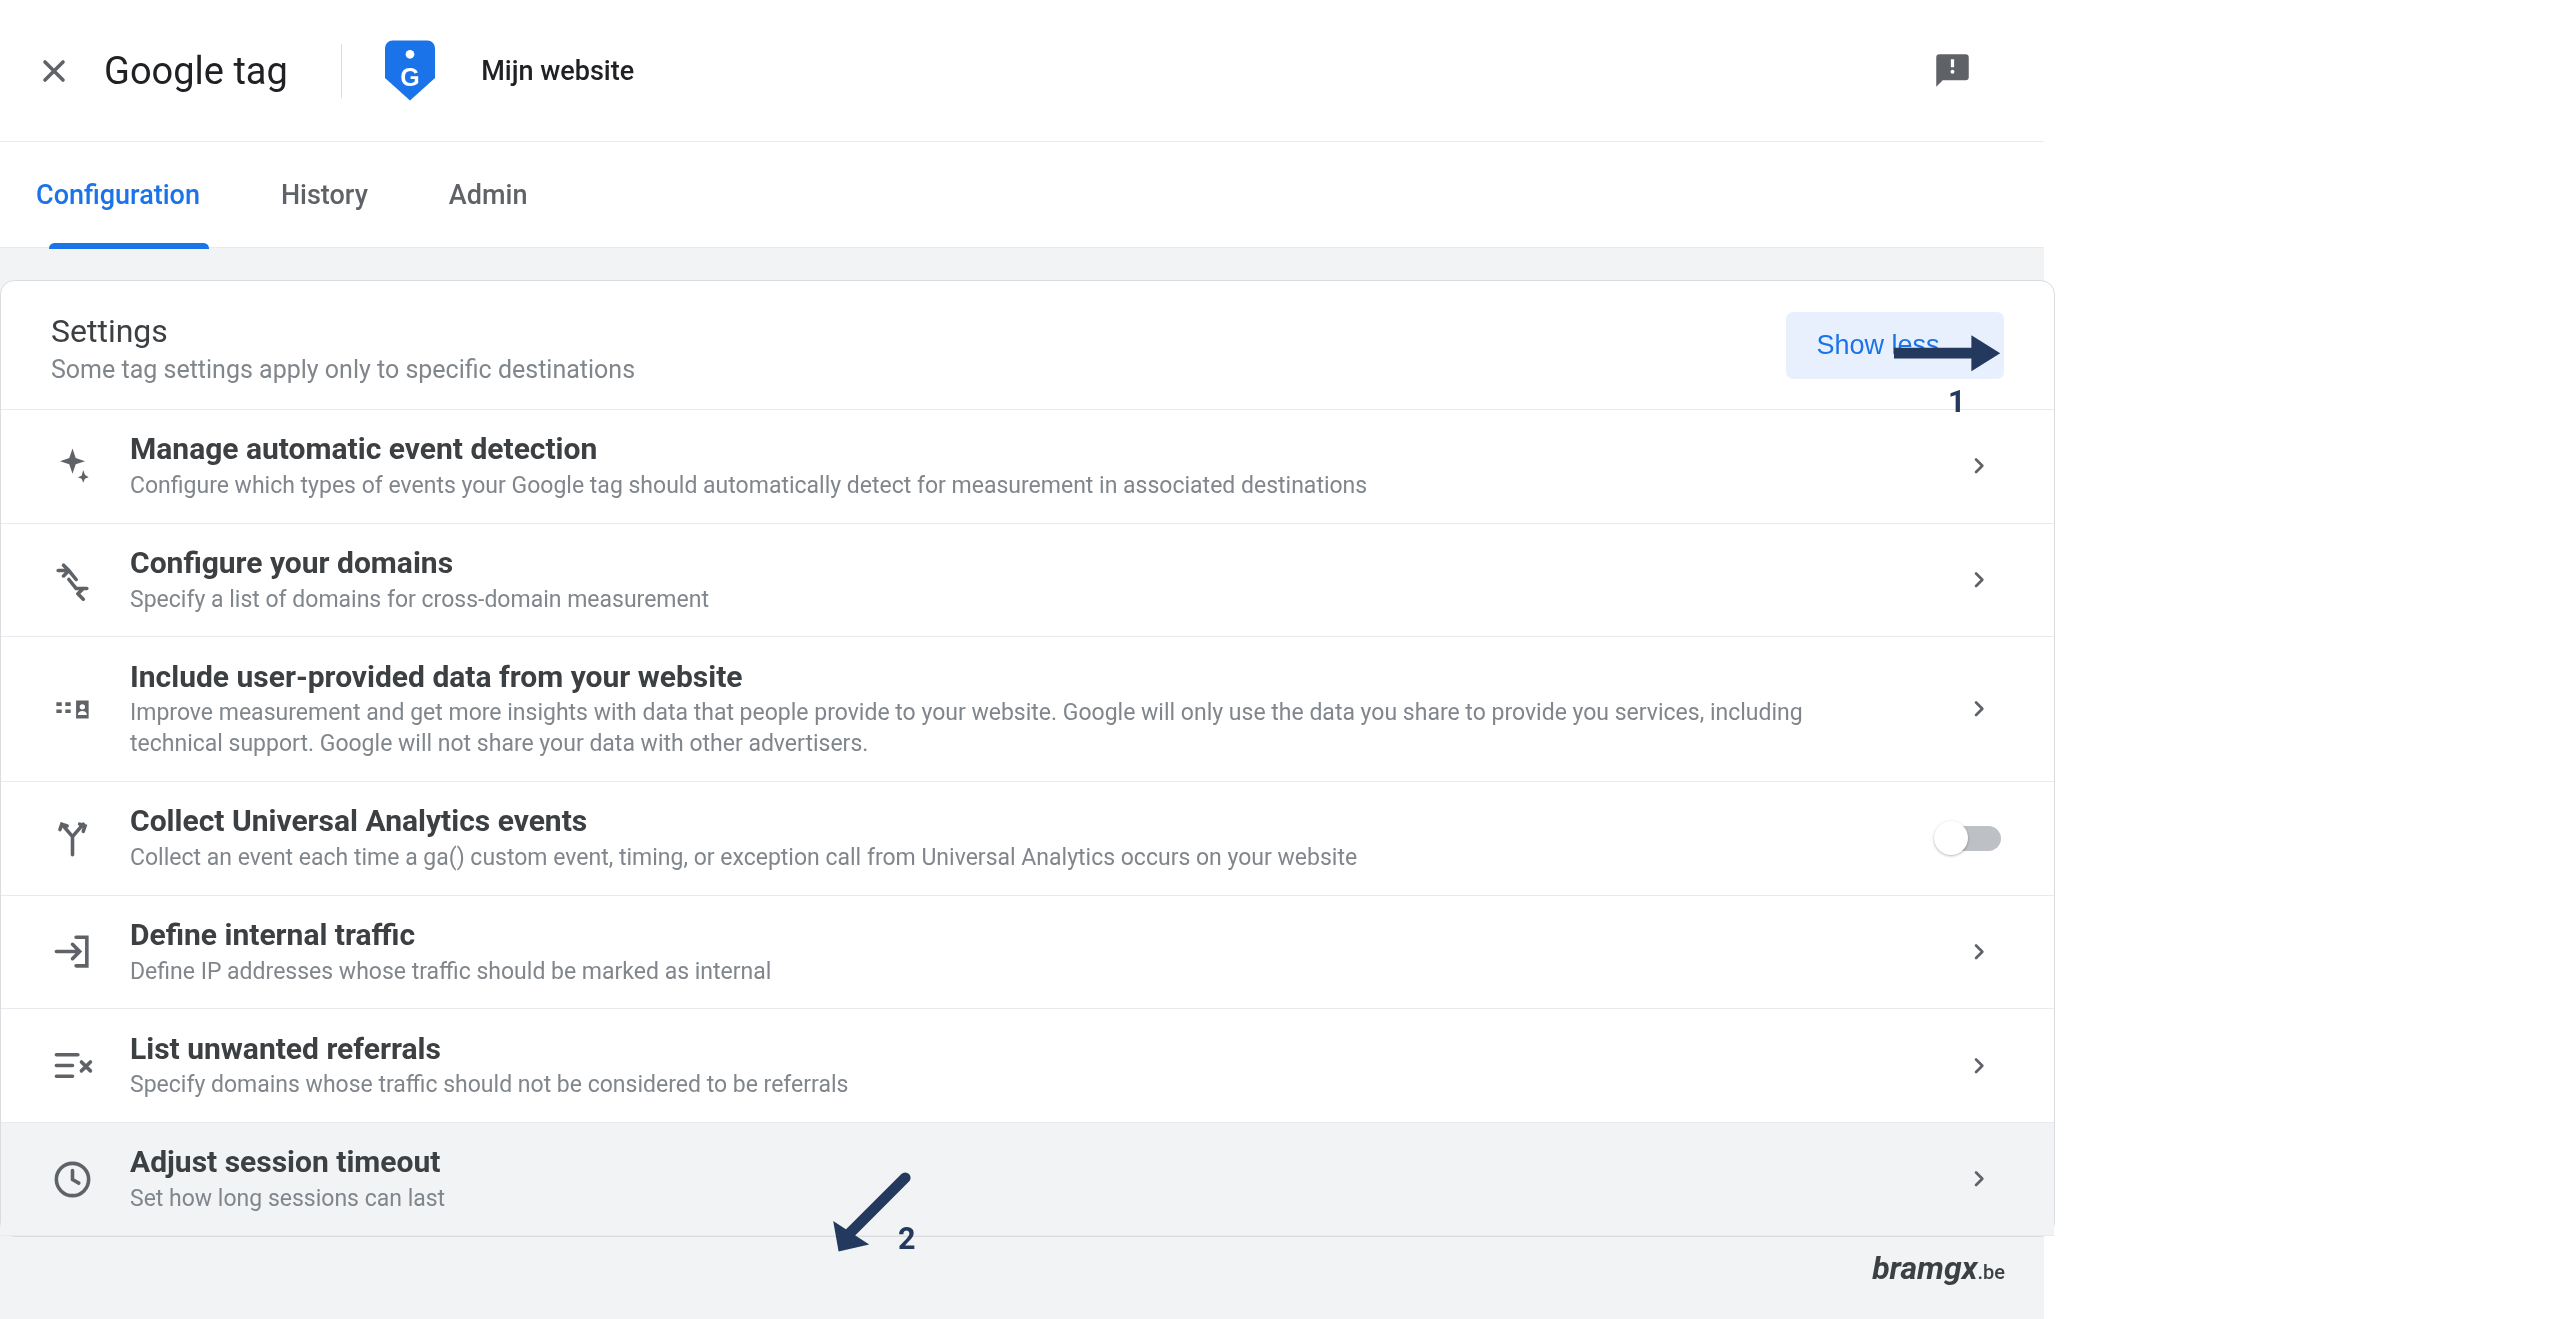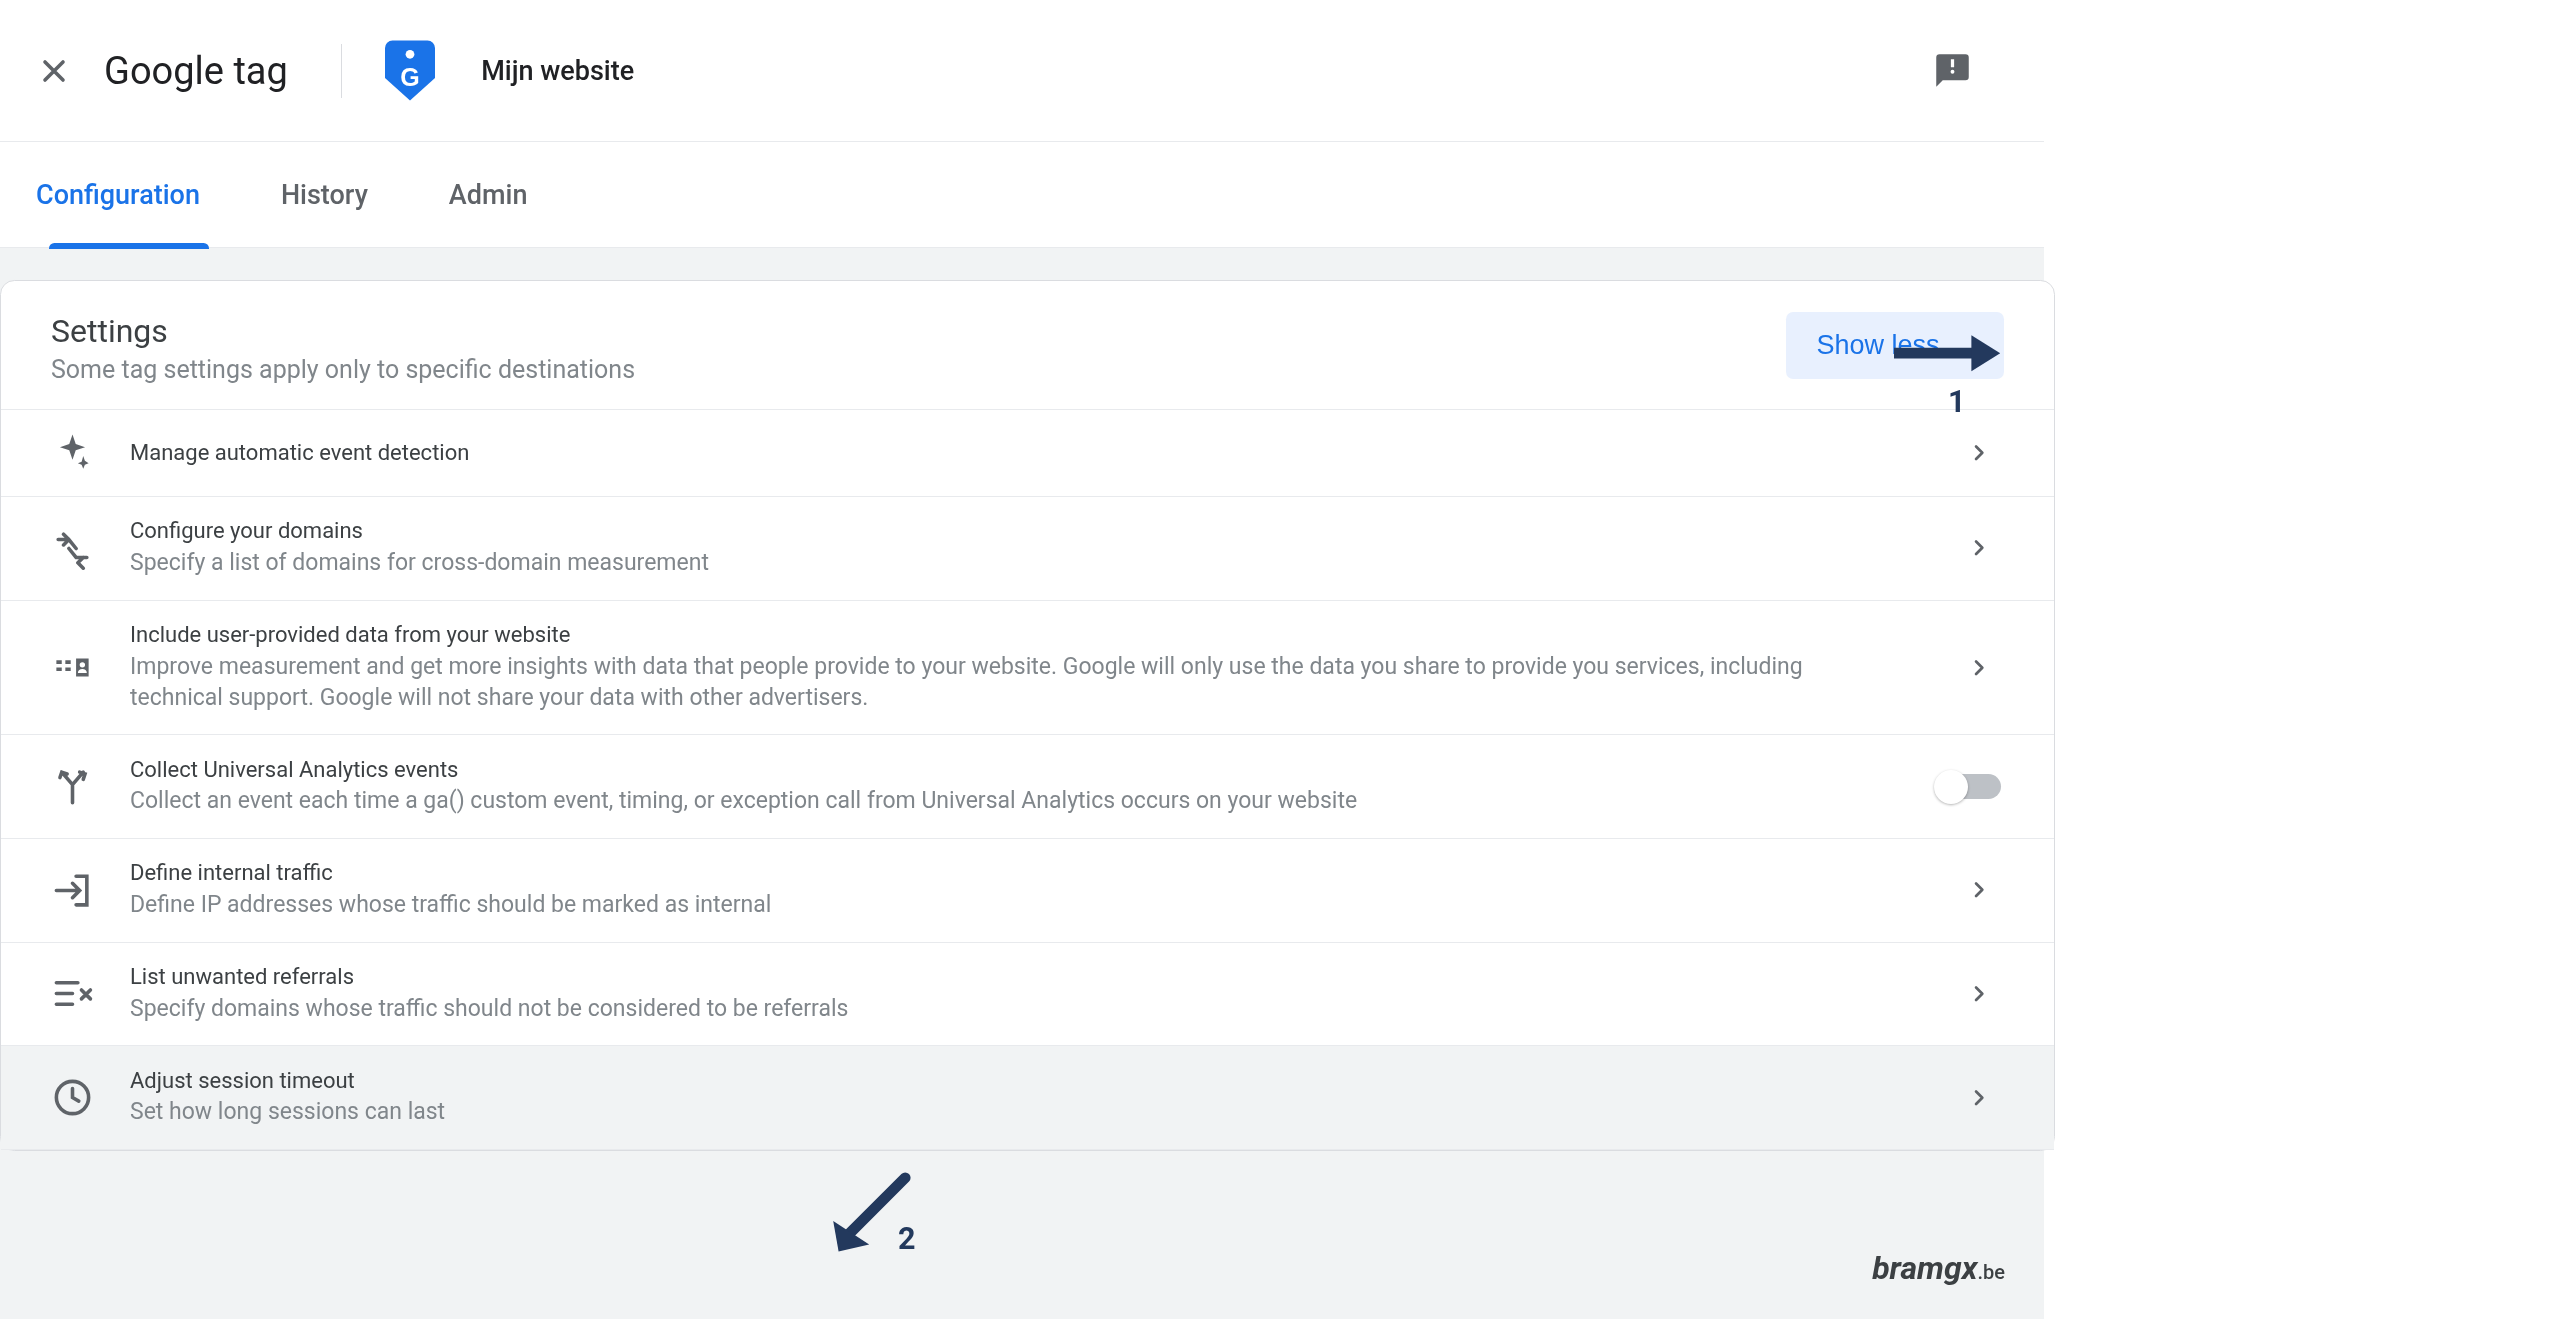--- a/index.html
+++ b/index.html
@@ -70,21 +70,21 @@
 
   .rows { border-top: 0.9px solid #e8eaed; }
   .row {
     display: flex; align-items: center; padding: 21.5px 50px;
     border-bottom: 0.9px solid #e8eaed; gap: 36px; cursor: pointer;
   }
   .row.highlight { background: #f1f3f4; }
   .row-icon { width: 43px; height: 43px; color: #5f6368; display:flex; align-items:center; justify-content:center; flex-shrink:0; }
   .row-icon svg { width: 100%; height: 100%; }
   .row-text { flex: 1; }
-  .row-title { font-size: 22px; font-weight: 400; color: #3c4043; }
+  .row-title { font-size: 30px; font-weight: 700; color: #3c4043; }
   .row-desc { font-size: 23px; color: #80868b; margin-top: 3.6px; line-height: 1.35; max-width: 1687px; }
   .row-action { width: 50px; display: flex; align-items: center; justify-content: center; color: #5f6368; }
   .chev-right { width: 21.5px; height: 21.5px; }
   .toggle {
     width: 65px; height: 25px; background: #bdc1c6; border-radius: 18px; position: relative;
   }
   .toggle .knob {
     width: 34px; height: 34px; background: #fff; border-radius: 50%; position: absolute;
     left: -1.8px; top: -4.5px; box-shadow: 0 0.9px 2.7px rgba(0,0,0,.3);
   }
@@ -157,20 +157,21 @@
 
       <div class="rows" id="rows-container">
           <div class="row">
             <div class="row-icon">
               <svg viewBox="0 0 24 24">
                 <path fill="currentColor" d="m12 2 1.8 5.2L19 9l-5.2 1.8L12 16l-1.8-5.2L5 9l5.2-1.8L12 2Zm6 12 .9 2.6L21 18l-2.1.9L18 21l-.9-2.1L15 18l2.1-.9L18 14Z"></path>
               </svg>
             </div>
             <div class="row-text">
               <div class="row-title">Manage automatic event detection</div>
+              <div class="row-desc">Configure which types of events your Google tag should automatically detect for measurement in associated destinations</div>
             </div>
             <div class="row-action">
               <svg class="chev-right" viewBox="0 0 24 24">
                 <path d="m9 5 7 7-7 7" stroke="currentColor" stroke-width="3" fill="none" stroke-linecap="round" stroke-linejoin="round"></path>
               </svg>
             </div>
           </div>
           <div class="row">
             <div class="row-icon">
               <svg viewBox="0 0 24 24">

